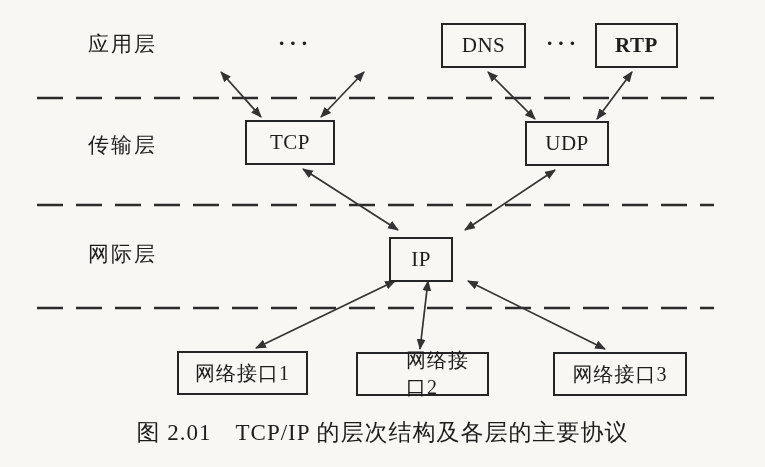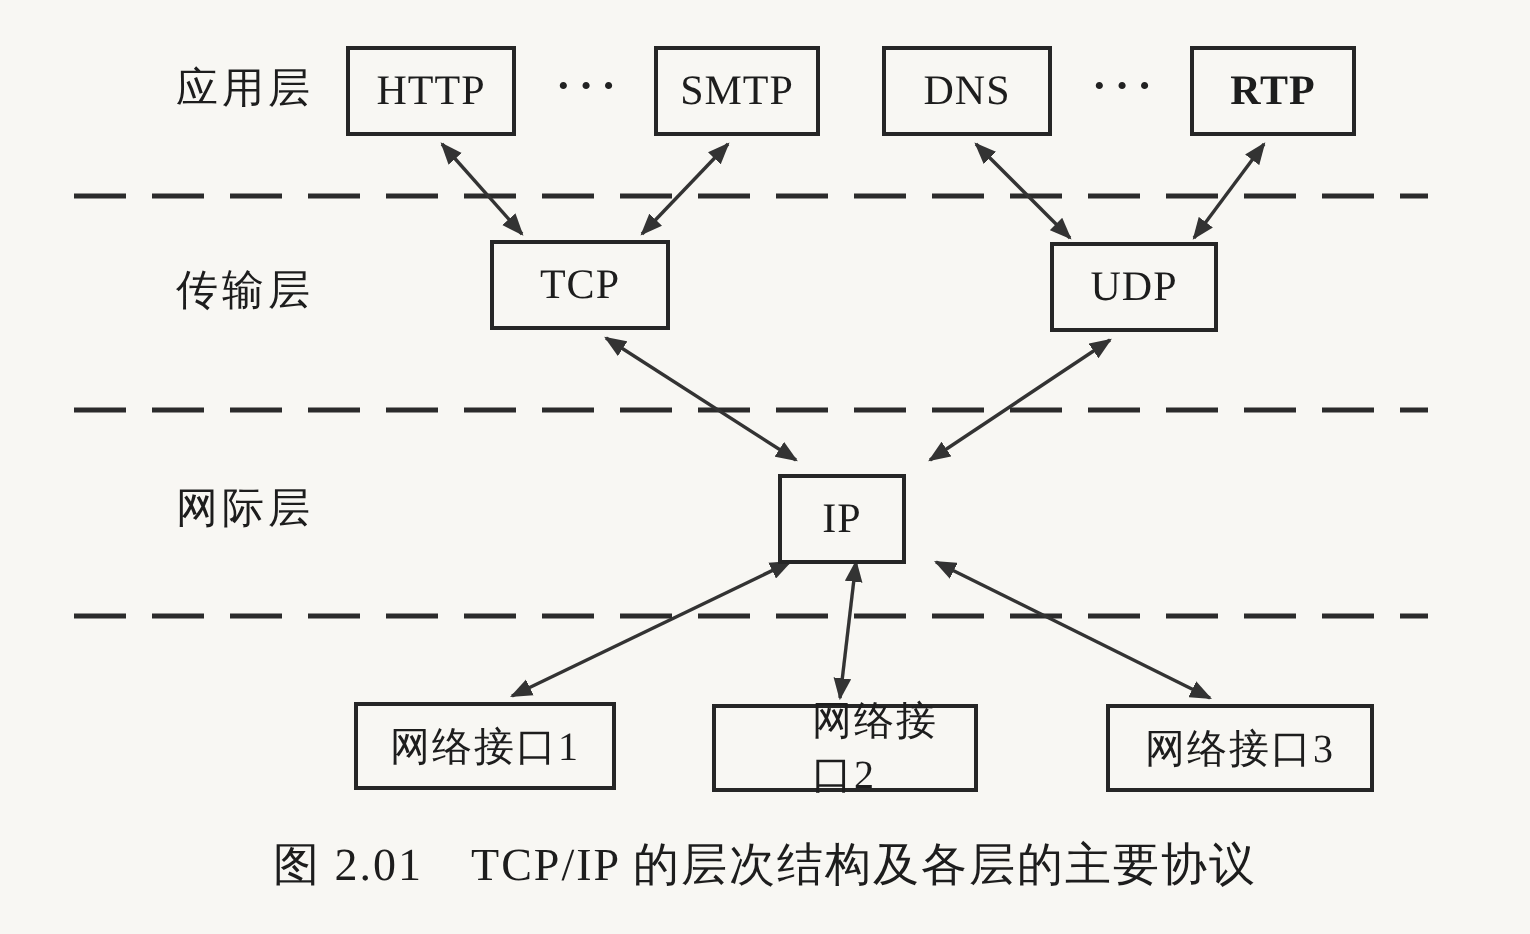--- a/index.html
+++ b/index.html
@@ -86,23 +86,21 @@
     <line x1="555" y1="170" x2="465" y2="230" stroke="#333" stroke-width="1.7" marker-start="url(#ahs)" marker-end="url(#ah)"></line>
     <line x1="395" y1="281" x2="256" y2="348" stroke="#333" stroke-width="1.7" marker-start="url(#ahs)" marker-end="url(#ah)"></line>
     <line x1="428" y1="281" x2="420" y2="349" stroke="#333" stroke-width="1.7" marker-start="url(#ahs)" marker-end="url(#ah)"></line>
     <line x1="468" y1="281" x2="605" y2="349" stroke="#333" stroke-width="1.7" marker-start="url(#ahs)" marker-end="url(#ah)"></line>
   </svg>
 
   <div class="layer-label" style="left:88px; top:30px;">应用层</div>
   <div class="layer-label" style="left:88px; top:131px;">传输层</div>
   <div class="layer-label" style="left:88px; top:240px;">网际层</div>
 
-  <div class="node" style="left:173px; top:23px; width:85px; height:45px;">HTTP</div>
   <div class="dots" style="left:278px; top:30px;">···</div>
-  <div class="node" style="left:327px; top:23px; width:83px; height:45px;">SMTP</div>
   <div class="node" style="left:441px; top:23px; width:85px; height:45px;">DNS</div>
   <div class="dots" style="left:546px; top:30px;">···</div>
   <div class="node" style="left:595px; top:23px; width:83px; height:45px;font-weight:bold;">RTP</div>
 
   <div class="node" style="left:525px; top:121px; width:84px; height:45px;">UDP</div>
   <div class="node" style="left:245px; top:120px; width:90px; height:45px;">TCP</div>
 
   <div class="node" style="left:389px; top:237px; width:64px; height:45px;">IP</div>
 
   <div class="node cjk" style="left:177px; top:351px; width:131px; height:44px;">网络接口1</div>

